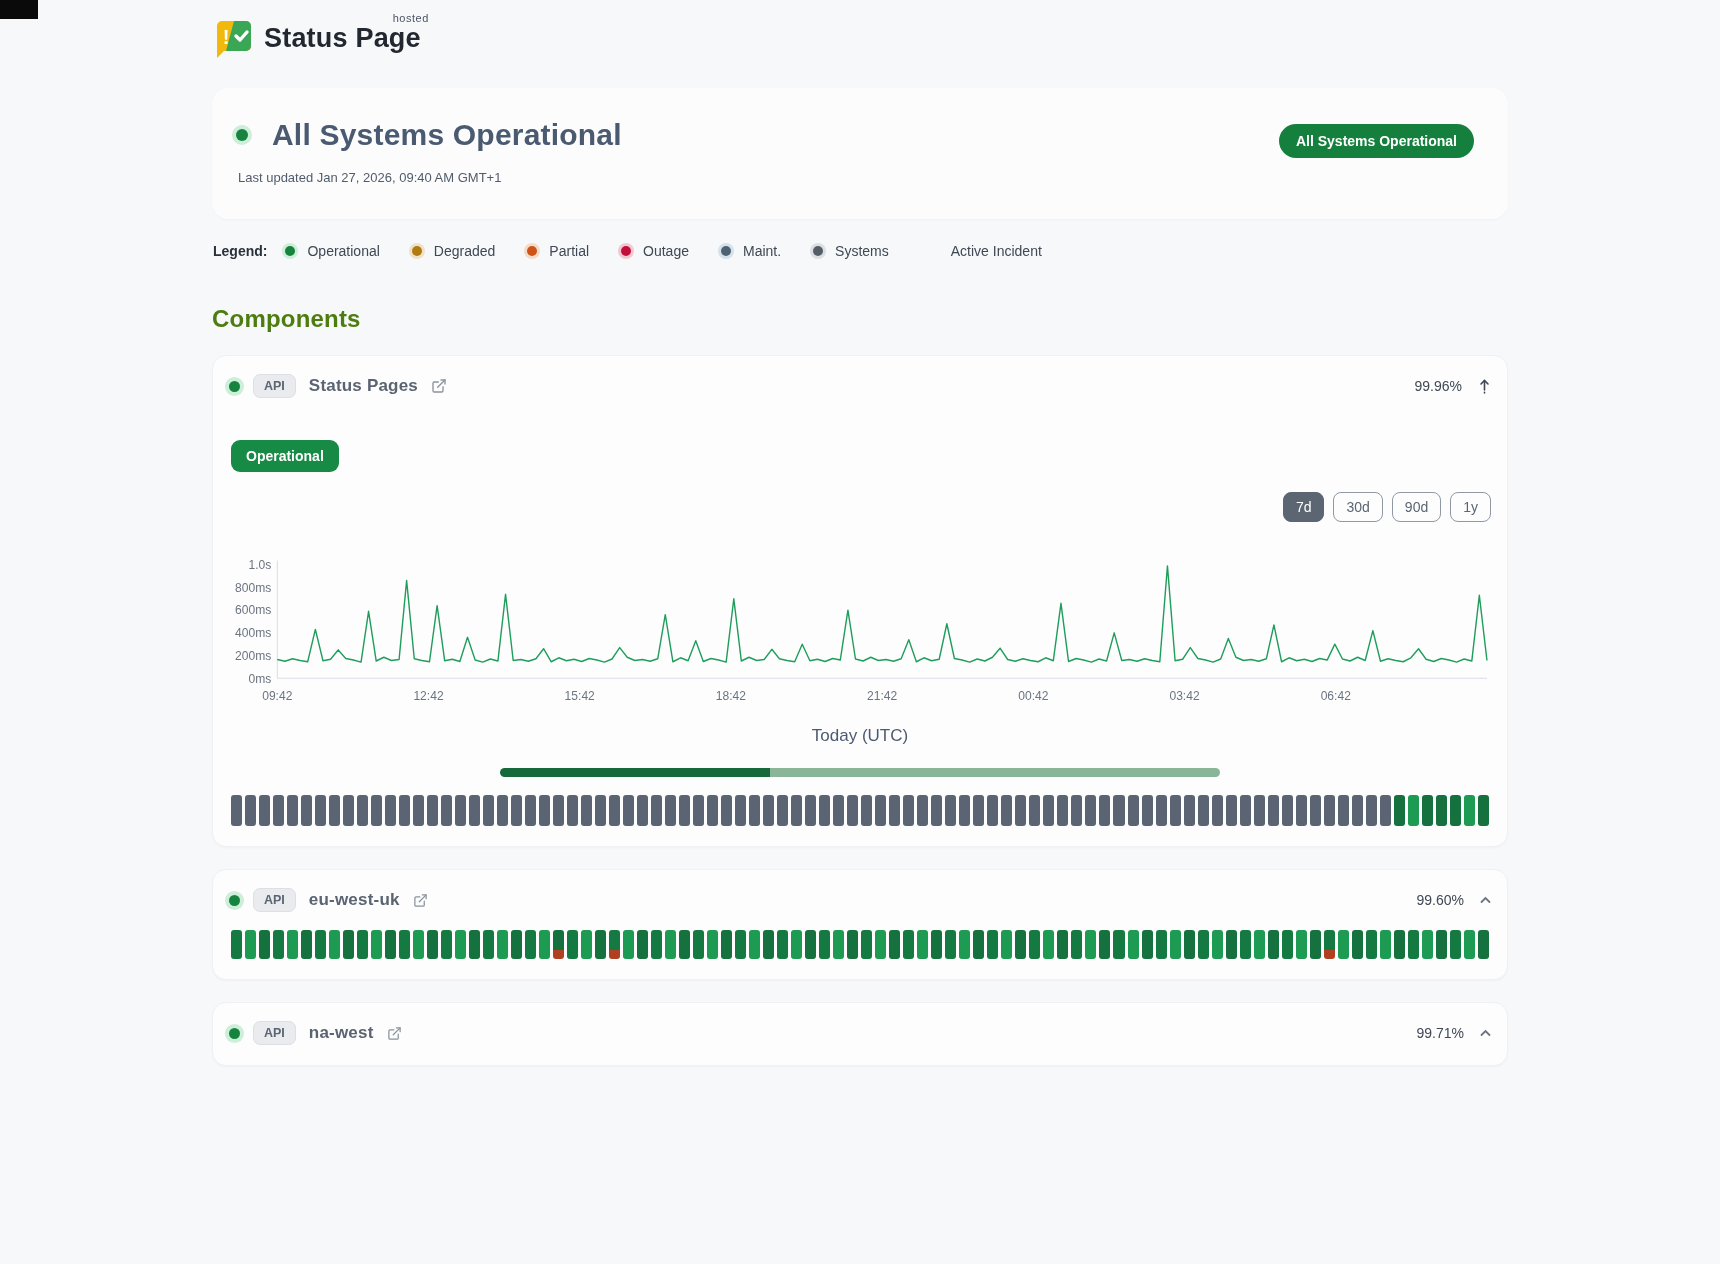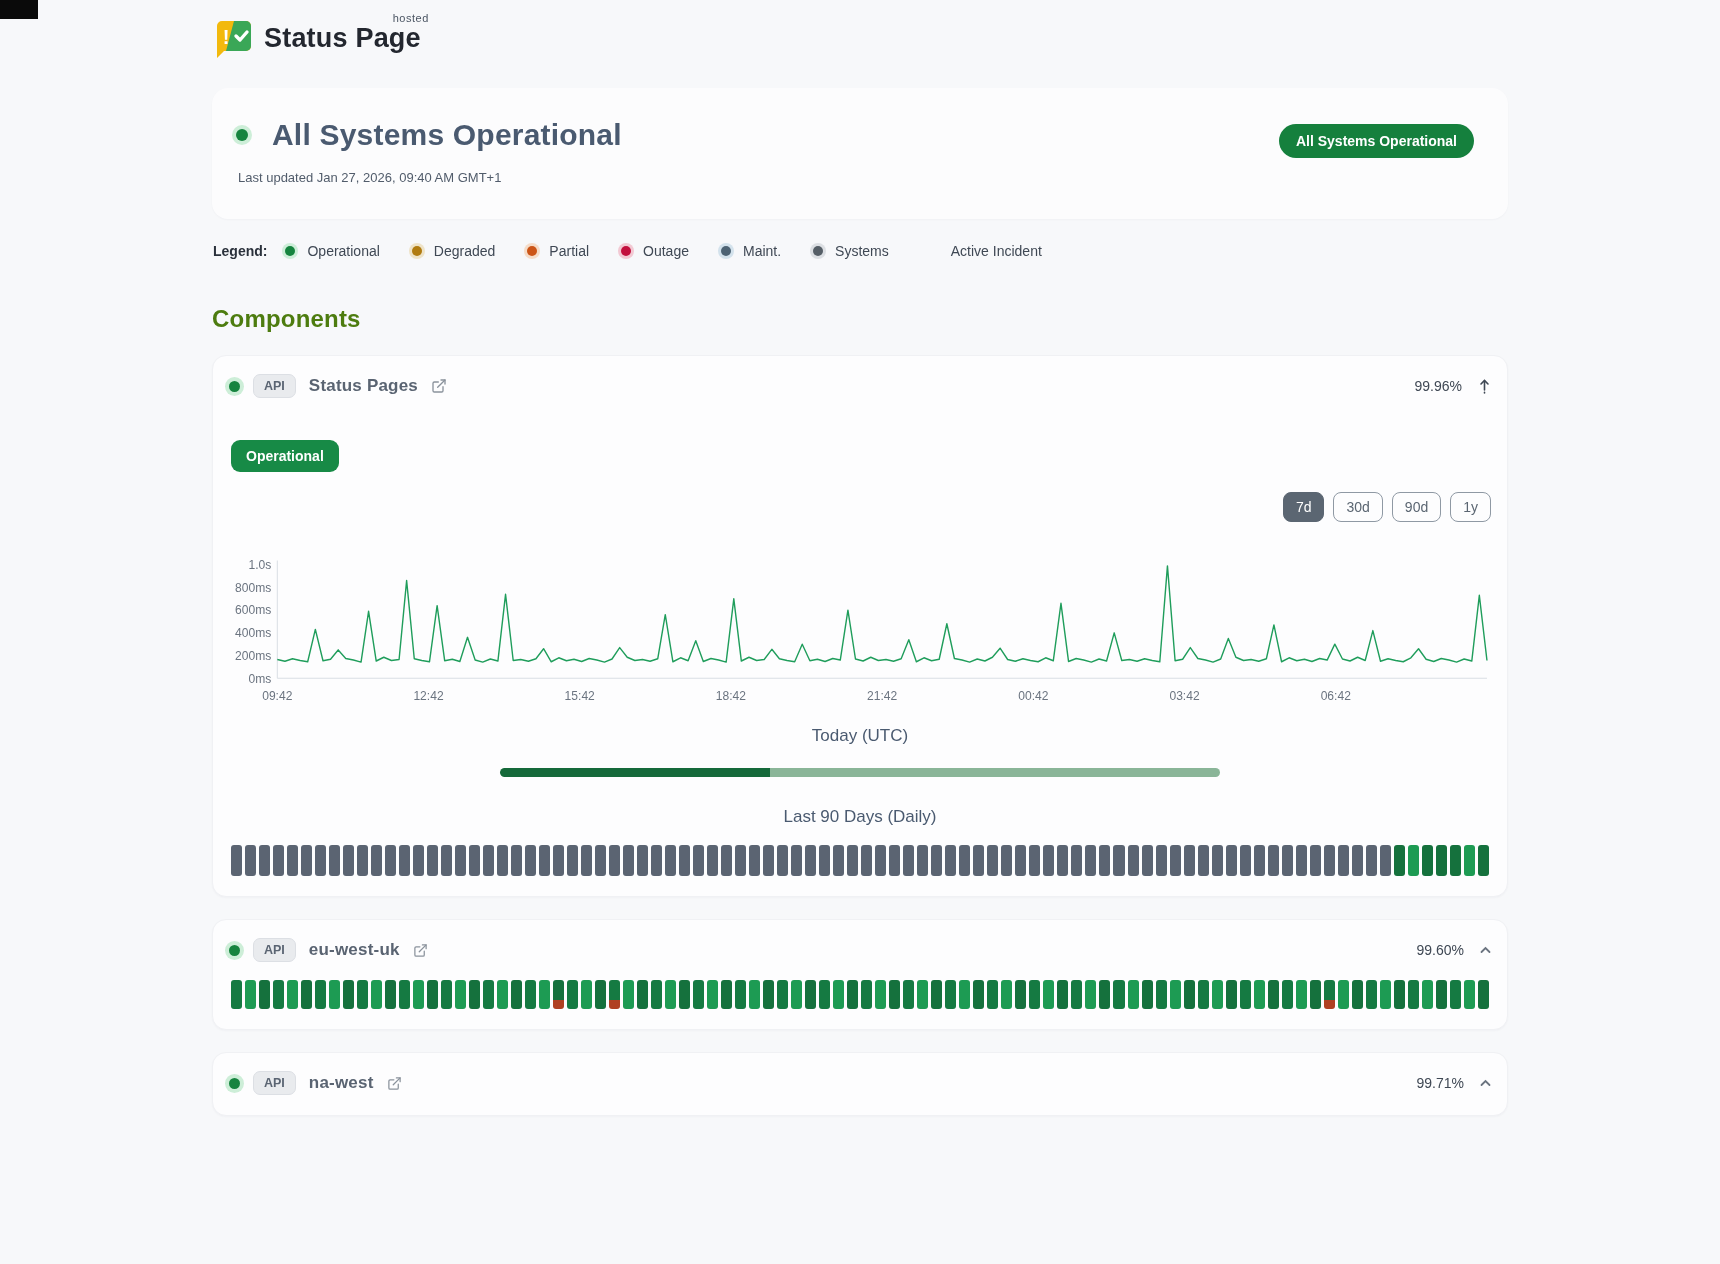--- a/index.html
+++ b/index.html
@@ -214,21 +214,20 @@
           <text x="1099.75" y="136" text-anchor="middle" font-size="12" fill="#6b7480" font-family="Liberation Sans, sans-serif">06:42</text>
           <path d="M48.0 98.5L55.6 100.1L63.1 97.8L70.7 99.3L78.2 100.6L85.8 70.4L93.4 99.6L100.9 98.2L108.5 89.5L116.0 97.5L123.6 99.0L131.2 100.9L138.7 53.5L146.3 99.9L153.8 96.4L161.4 99.4L169.0 98.5L176.5 24.8L184.1 97.8L191.6 99.3L199.2 100.6L206.8 48.2L214.3 99.6L221.9 98.2L229.4 100.3L237.0 77.8L244.6 99.0L252.1 100.9L259.7 98.0L267.2 99.9L274.8 37.6L282.4 99.4L289.9 98.5L297.5 100.1L305.0 97.8L312.6 88.4L320.2 100.6L327.7 96.9L335.3 99.6L342.8 98.2L350.4 100.3L357.9 97.5L365.5 99.0L373.1 100.9L380.6 98.0L388.2 87.4L395.7 96.4L403.3 99.4L410.9 98.5L418.4 100.1L426.0 97.8L433.5 56.6L441.1 100.6L448.7 96.9L456.2 99.6L463.8 81.0L471.3 100.3L478.9 97.5L486.5 99.0L494.0 100.9L501.6 41.8L509.1 99.9L516.7 96.4L524.3 99.4L531.8 98.5L539.4 89.0L546.9 97.8L554.5 99.3L562.1 100.6L569.6 84.2L577.2 99.6L584.7 98.2L592.3 100.3L599.9 97.5L607.4 99.0L615.0 52.4L622.5 98.0L630.1 99.9L637.7 96.4L645.2 99.4L652.8 98.5L660.3 100.1L667.9 97.8L675.5 80.0L683.0 100.6L690.6 96.9L698.1 99.6L705.7 98.2L713.3 65.1L720.8 97.5L728.4 99.0L735.9 100.9L743.5 98.0L751.1 99.9L758.6 96.4L766.2 87.9L773.7 98.5L781.3 100.1L788.9 97.8L796.4 99.3L804.0 100.6L811.5 96.9L819.1 99.6L826.7 46.0L834.2 100.3L841.8 97.5L849.3 99.0L856.9 100.9L864.5 98.0L872.0 99.9L879.6 73.6L887.1 99.4L894.7 98.5L902.3 100.1L909.8 97.8L917.4 99.3L924.9 100.6L932.5 11.1L940.1 99.6L947.6 98.2L955.2 87.4L962.7 97.5L970.3 99.0L977.8 100.9L985.4 98.0L993.0 78.9L1000.5 96.4L1008.1 99.4L1015.6 98.5L1023.2 100.1L1030.8 97.8L1038.3 66.2L1045.9 100.6L1053.4 96.9L1061.0 99.6L1068.6 98.2L1076.1 100.3L1083.7 97.5L1091.2 99.0L1098.8 84.2L1106.4 98.0L1113.9 99.9L1121.5 96.4L1129.0 99.4L1136.6 71.5L1144.2 100.1L1151.7 97.8L1159.3 99.3L1166.8 100.6L1174.4 96.9L1182.0 88.4L1189.5 98.2L1197.1 100.3L1204.6 97.5L1212.2 99.0L1219.8 100.9L1227.3 98.0L1234.9 99.9L1242.4 38.6L1250.0 99.4" fill="none" stroke="#1f9d5b" stroke-width="1.4" stroke-linejoin="round"></path>
         </svg>
     </div>
 
     <div class="center-label today-label">Today (UTC)</div>
     <div class="progress-track">
       <div class="progress-fill" id="today-fill" style="width: 37.5%;"></div>
     </div>
 
-    <div class="center-label ninety-label">Last 90 Days (Daily)</div>
     <div class="ticks-row">
         <div class="tick" style="background: rgb(91, 100, 114);"></div>
         <div class="tick" style="background: rgb(91, 100, 114);"></div>
         <div class="tick" style="background: rgb(91, 100, 114);"></div>
         <div class="tick" style="background: rgb(91, 100, 114);"></div>
         <div class="tick" style="background: rgb(91, 100, 114);"></div>
         <div class="tick" style="background: rgb(91, 100, 114);"></div>
         <div class="tick" style="background: rgb(91, 100, 114);"></div>
         <div class="tick" style="background: rgb(91, 100, 114);"></div>
         <div class="tick" style="background: rgb(91, 100, 114);"></div>

